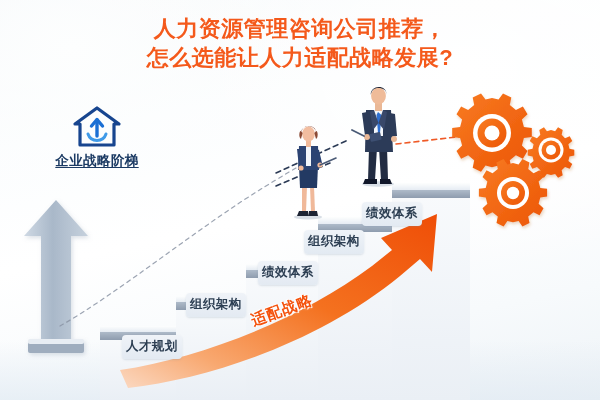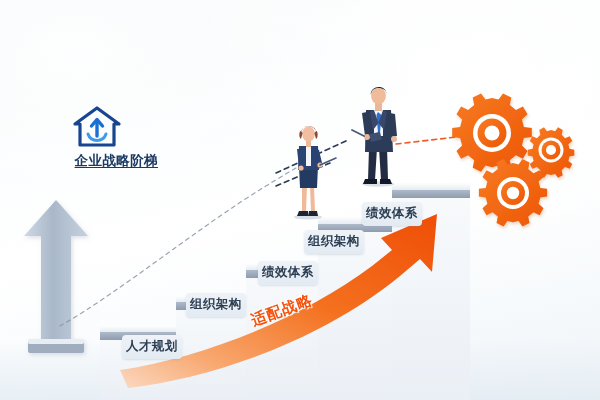--- a/index.html
+++ b/index.html
@@ -52,21 +52,21 @@
     color: #f4591b;
     text-shadow: 0 1px 0 rgba(255,255,255,0.9);
   }
 
   
   .house-badge {
     position: absolute;
     left: 36px;
     top: 104px;
     width: 122px;
-    text-align: right;
+    text-align: center;
     z-index: 30;
   }
   .house-icon { display: block; margin: 0 auto 4px; }
   .house-label {
     font-size: 13.5px;
     font-weight: bold;
     color: #1b3a63;
     text-decoration: underline;
     text-underline-offset: 2px;
     letter-spacing: 0.4px;
@@ -309,20 +309,24 @@
           L-30.5,15.3 L-25.6,10.8 L-27.3,4.4 L-34.1,3.5 L-34.1,-4.3 L-27.3,-4.9
           L-25.6,-11.4 L-30.5,-15.9 L-26.5,-22.8 L-20.5,-19.8 L-15.2,-24 L-16.5,-30.5
           L-9.4,-34 L-5.6,-28.6 Z"></path>
         <circle cx="0" cy="0" r="16" fill="#ffffff"></circle>
         <circle cx="0" cy="0" r="12" fill="url(#gGear)"></circle>
         <circle cx="0" cy="0" r="6.2" fill="#ffffff"></circle>
       </g>
     </g>
   </svg>
 
+  <div class="title-wrap">
+    <span class="title-line">人力资源管理咨询公司推荐，</span>
+    <span class="title-line">怎么选能让人力适配战略发展?</span>
+  </div>
 
   <div class="house-badge">
     <svg class="house-icon" width="52" height="44" viewBox="0 0 52 44">
       <path d="M26,4 L48,20 L43,20 L43,41 L9,41 L9,20 L4,20 Z" fill="none" stroke="#17458f" stroke-width="3.2" stroke-linejoin="round" stroke-linecap="round"></path>
       <path d="M26,16 L26,32" stroke="#1a6fd4" stroke-width="3.4" stroke-linecap="round"></path>
       <path d="M20.5,22 L26,15.5 L31.5,22" fill="none" stroke="#1a6fd4" stroke-width="3.4" stroke-linejoin="round" stroke-linecap="round"></path>
       <path d="M17,30 A9.5,9.5 0 0 0 35,30" fill="none" stroke="#3f9ae8" stroke-width="3" stroke-linecap="round"></path>
     </svg>
     <div class="house-label">企业战略阶梯</div>
   </div>

